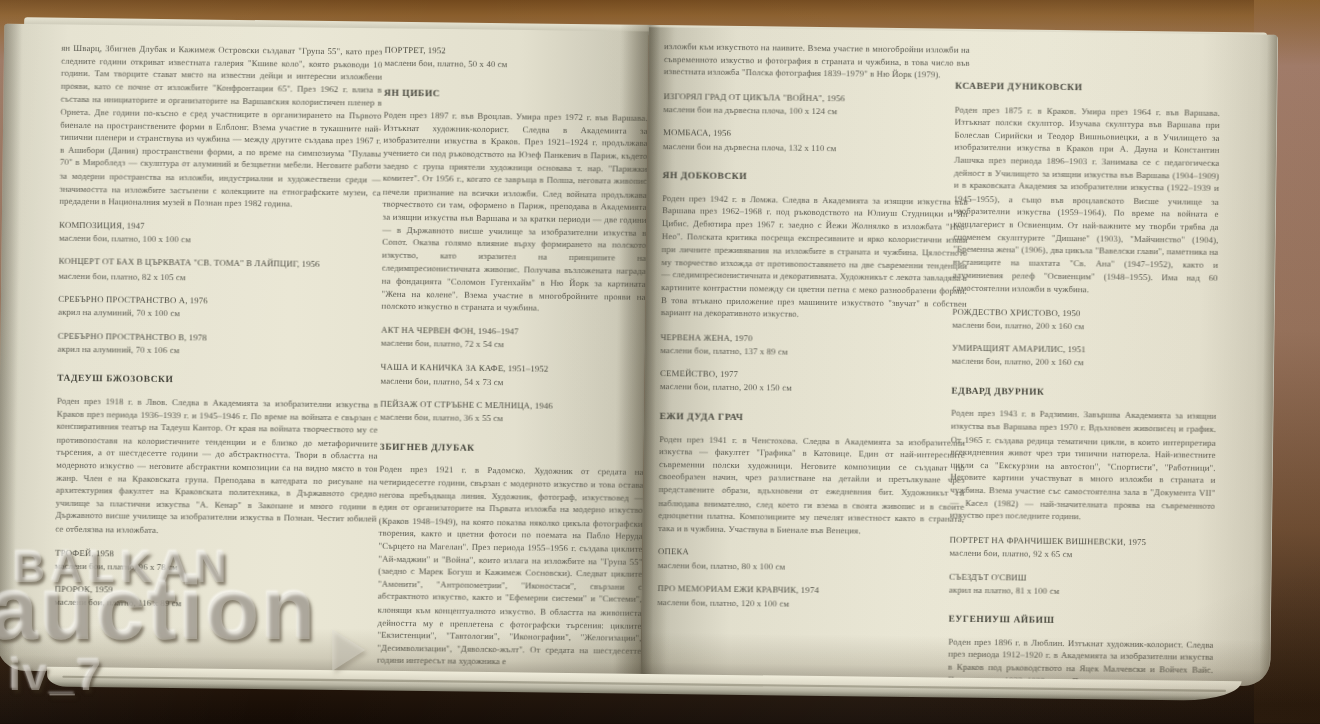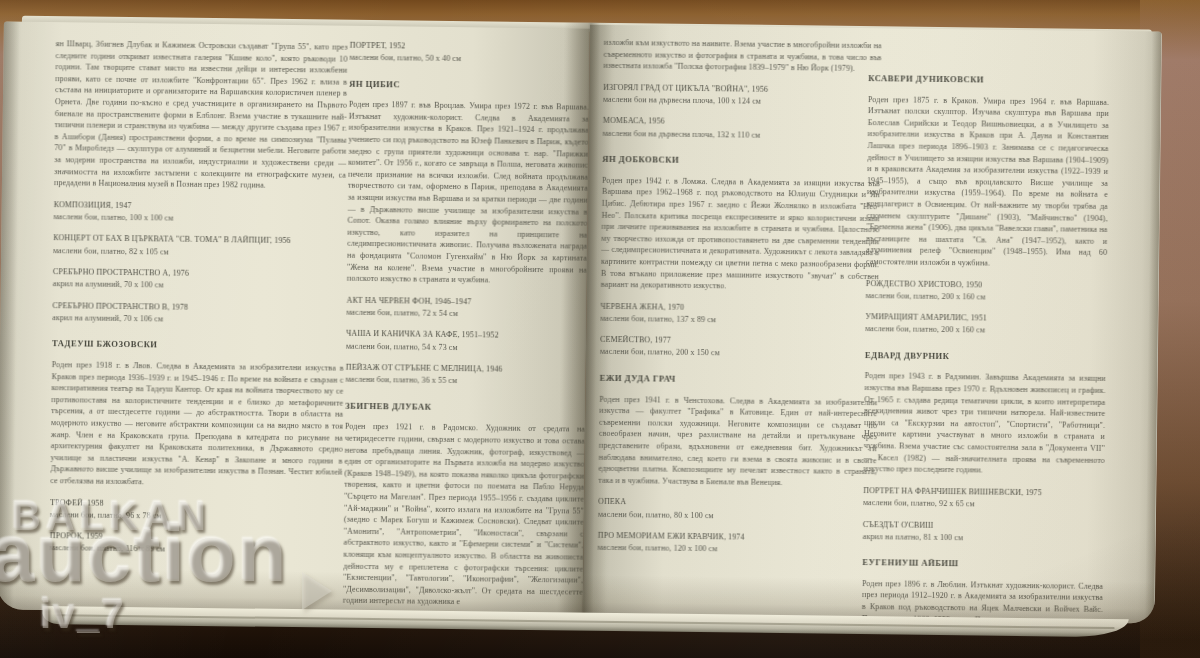--- a/index.html
+++ b/index.html
@@ -50,21 +50,21 @@
   .sheen{position:absolute;inset:0;pointer-events:none;
     background:linear-gradient(105deg,rgba(255,255,245,0.05) 0%,rgba(255,255,245,0) 30%,rgba(255,255,245,0.04) 70%,rgba(120,90,60,0.08) 100%);}
 
   
   .wm{position:absolute;z-index:6;font-family:"Liberation Sans",sans-serif;font-weight:bold;
     color:rgba(224,221,212,0.38);
     text-shadow:2px 3px 3px rgba(55,44,28,0.55),-1px -2px 2px rgba(255,255,255,0.55);
     pointer-events:none;white-space:nowrap;}
   #wmTop{left:12px;top:494px;font-size:40px;letter-spacing:5px;}
   #wmMain{left:-10px;top:508px;font-size:80px;letter-spacing:2px;}
-  #wmCorner{left:8px;top:592px;font-size:40px;letter-spacing:2px;color:rgba(205,200,190,0.5);margin-left:32px;}
+  #wmCorner{left:8px;top:592px;font-size:40px;letter-spacing:2px;color:rgba(205,200,190,0.5);}
   #wmArrow{left:302px;top:572px;width:0;height:0;
     border-left:30px solid rgba(224,221,212,0.42);border-top:19px solid transparent;border-bottom:19px solid transparent;
     filter:drop-shadow(2px 3px 2px rgba(55,44,28,0.5));}
 </style>
 </head>
 <body>
 
 <div class="photo">
   <div class="backdrop"></div>
   <div class="backdrop-right"></div>

